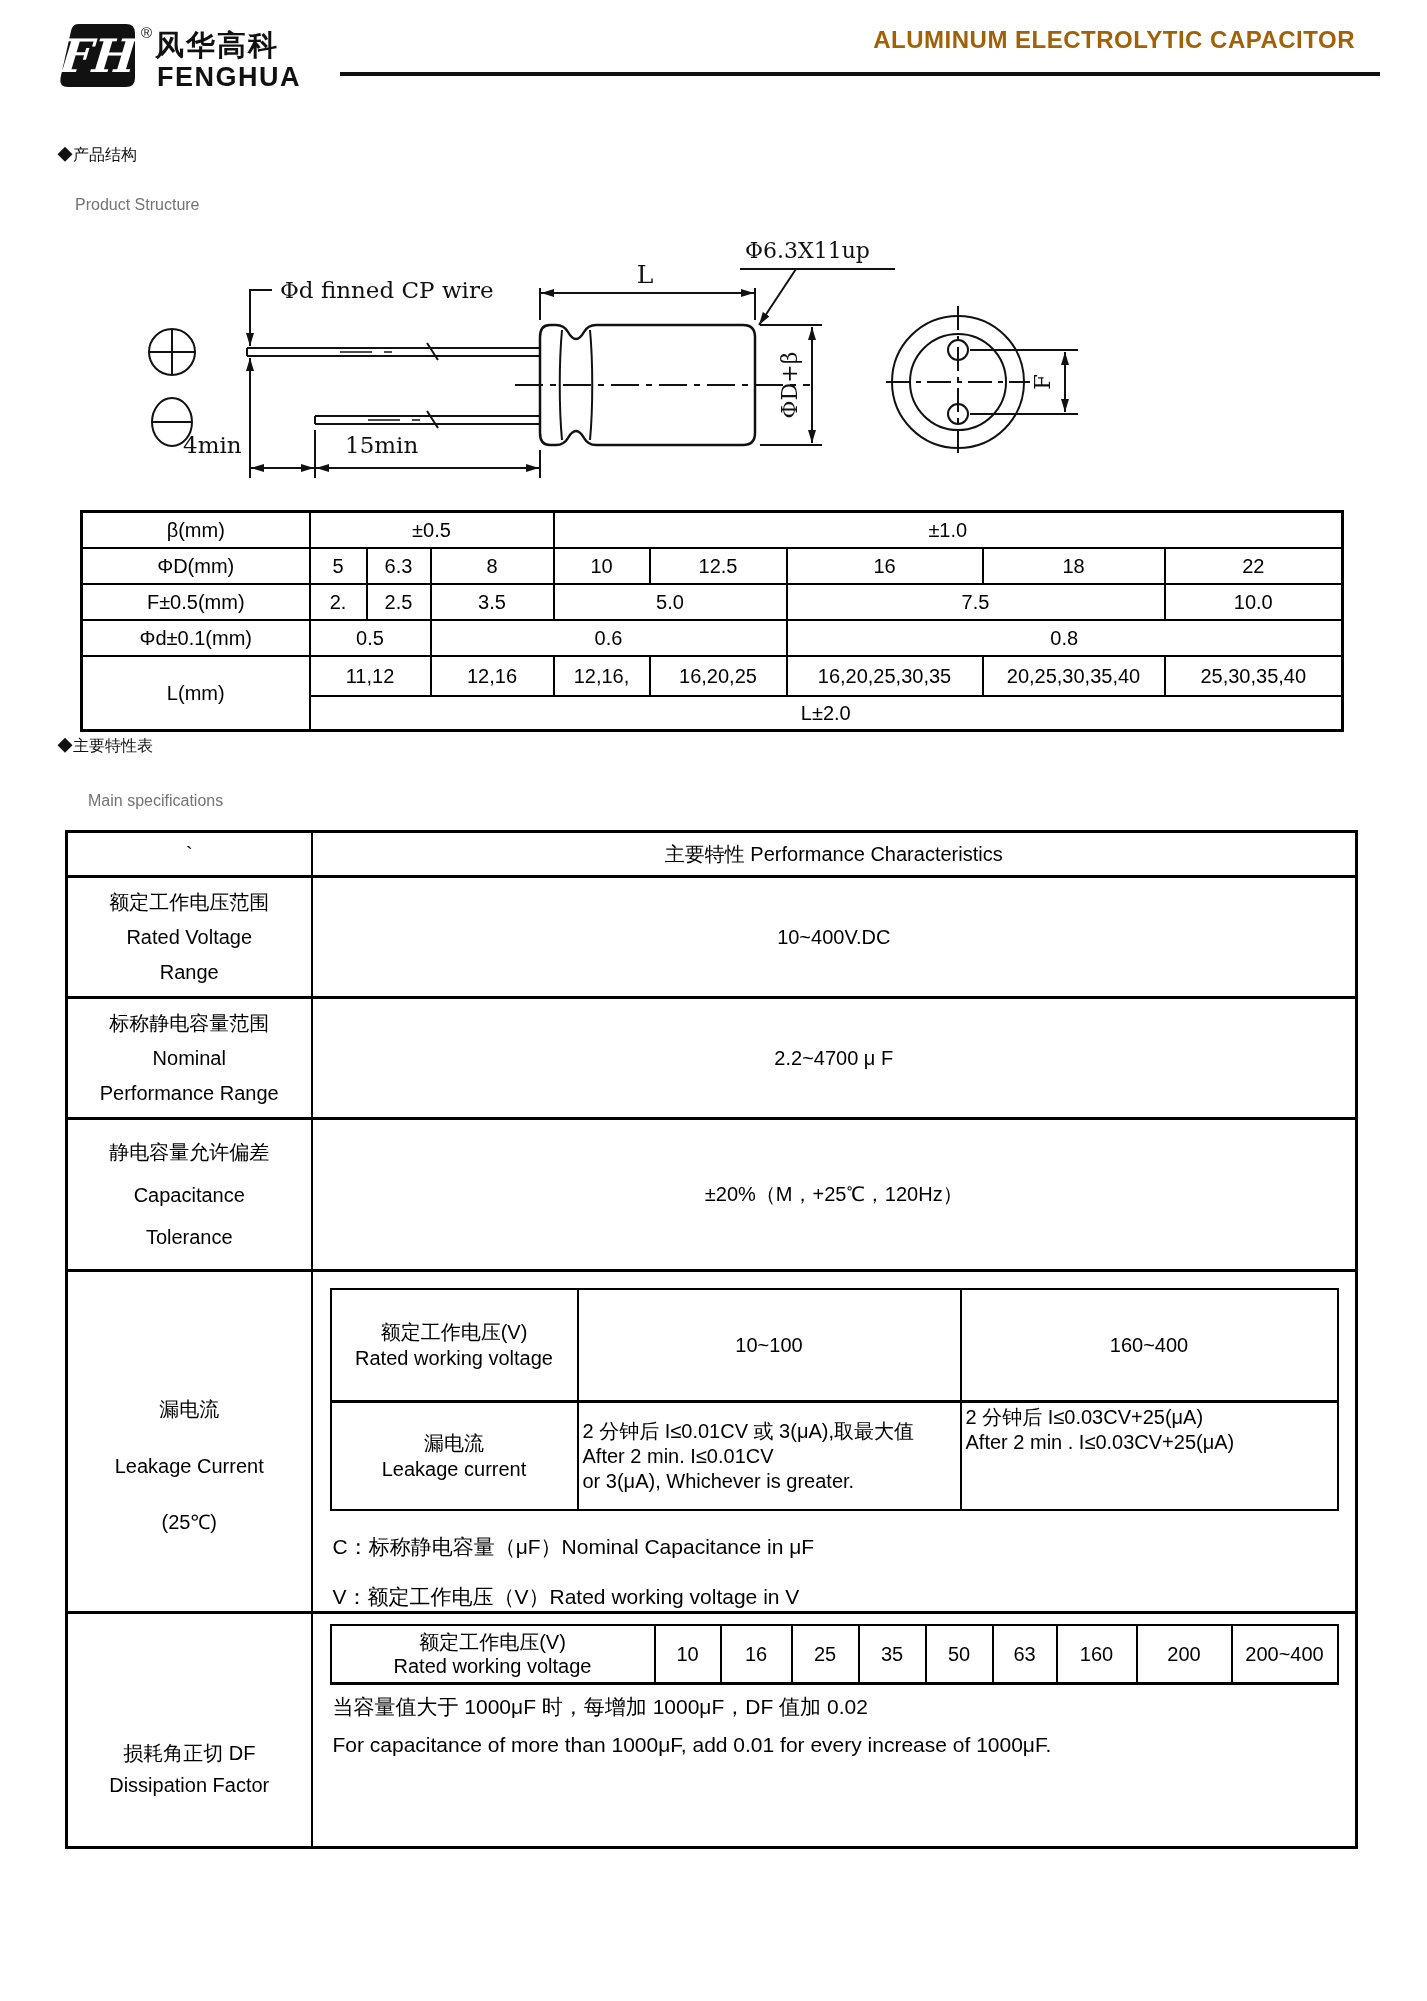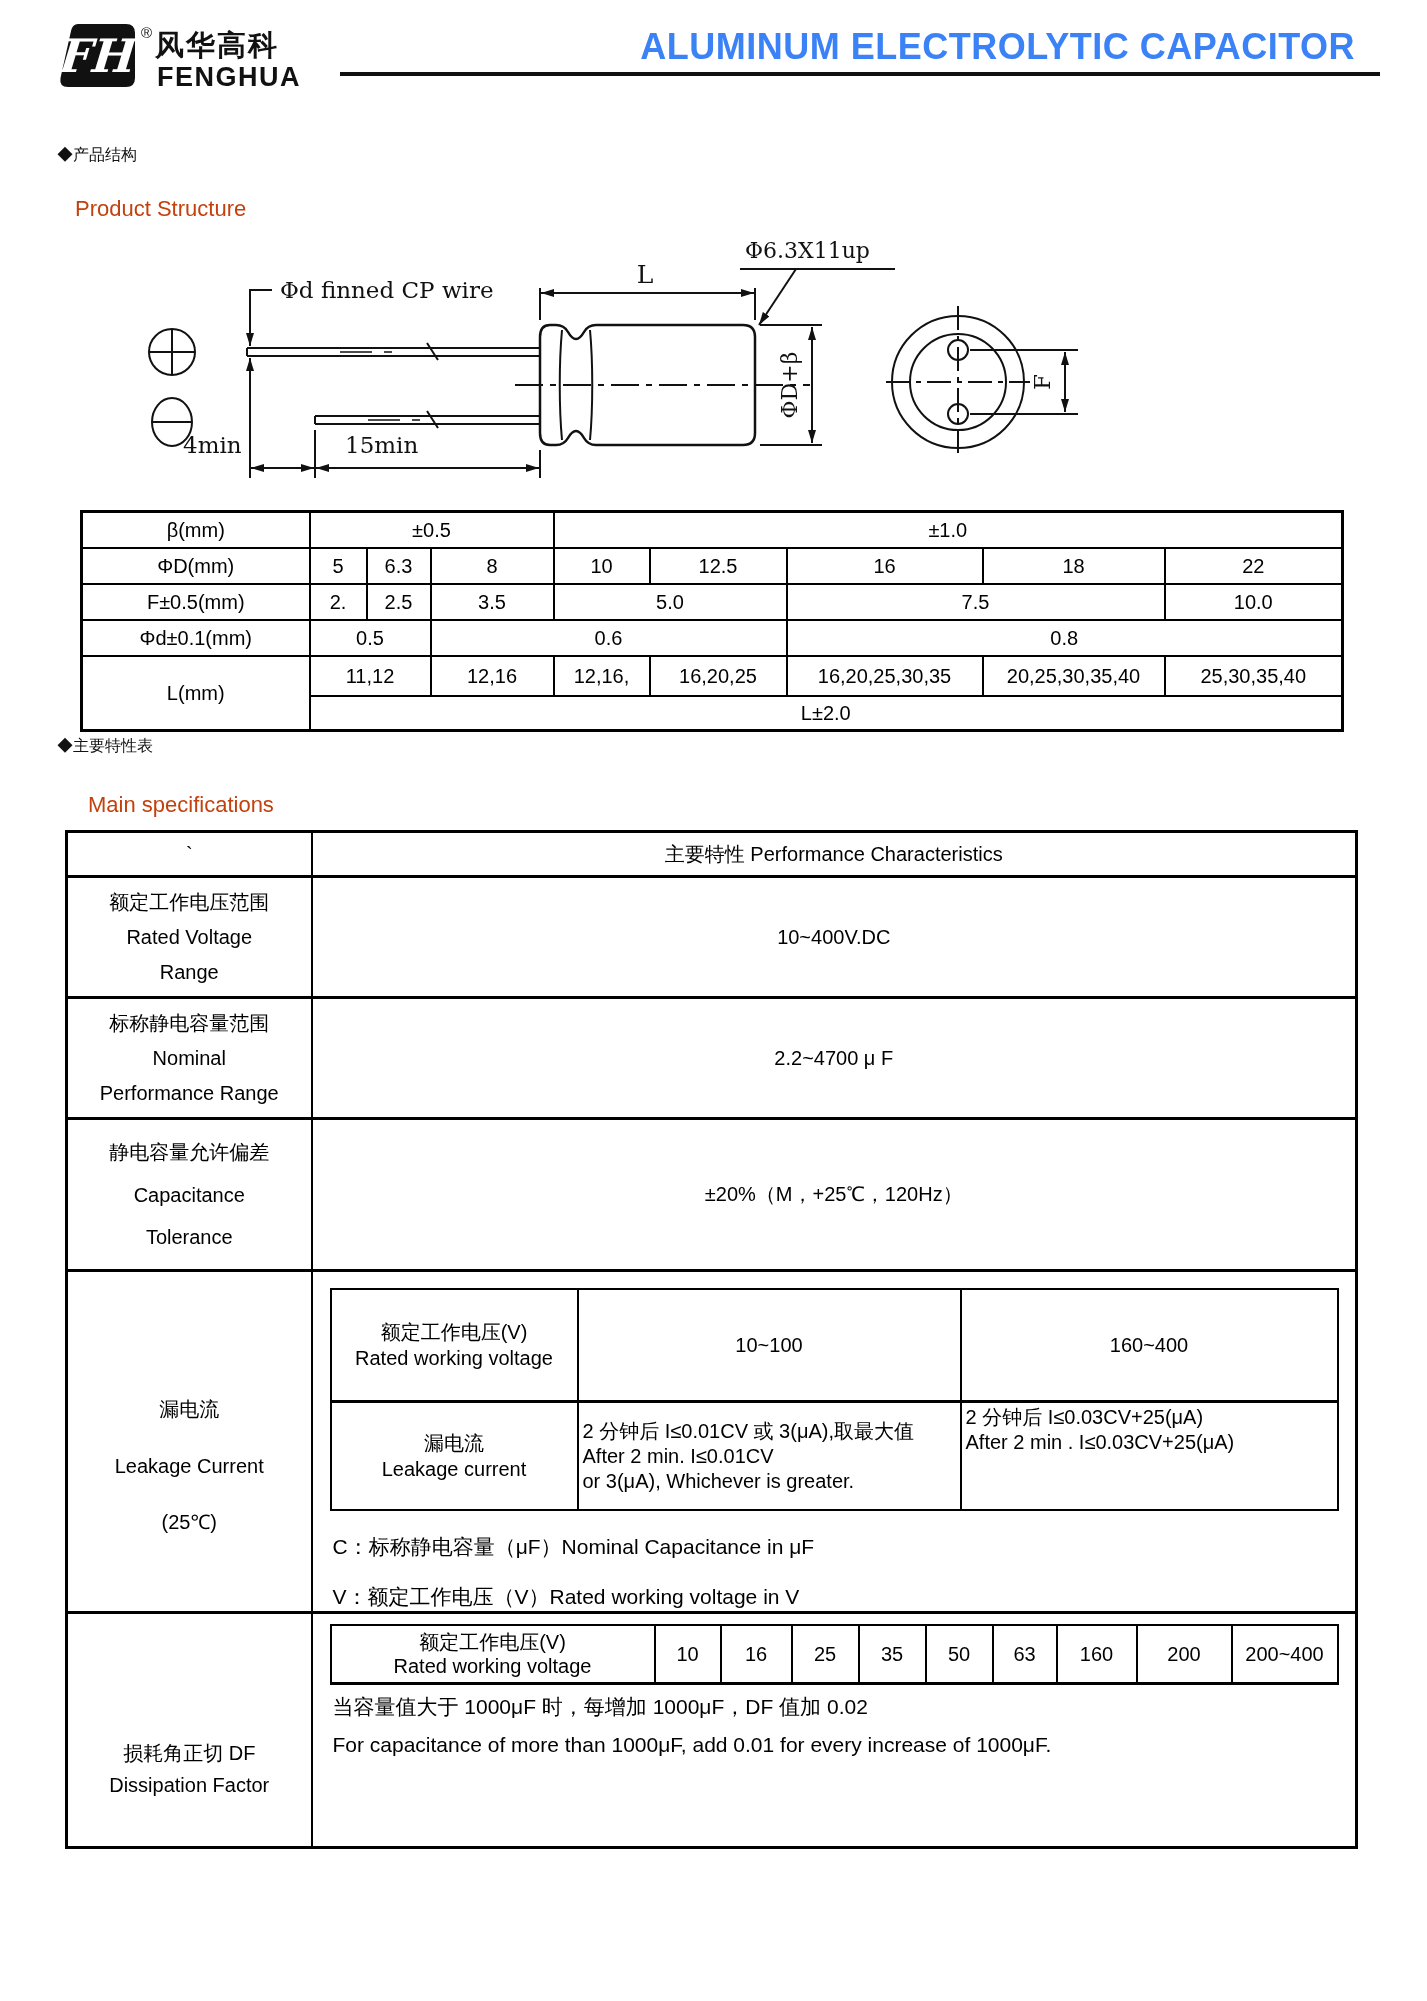--- a/index.html
+++ b/index.html
@@ -7,25 +7,25 @@
     position:relative;width:1427px;height:2001px;background:#ffffff;
     margin:0 auto;font-family:"Liberation Sans",sans-serif;color:#000;
     overflow:hidden;
   }
   
   .logo-mark{position:absolute;left:58px;top:22px;}
   .reg-mark{position:absolute;left:141px;top:24px;font-size:15px;color:#111;}
   .brand-cjk{position:absolute;left:155px;top:26px;font-size:29px;font-weight:bold;letter-spacing:2px;color:#111;}
   .brand-latin{position:absolute;left:157px;top:62px;font-size:27px;font-weight:bold;letter-spacing:1.5px;color:#111;}
   .doc-title{position:absolute;left:500px;top:26px;width:855px;text-align:right;
-    font-size:36px;font-weight:bold;letter-spacing:0.5px;color:#3b82f6;}
+    font-size:24px;font-weight:bold;letter-spacing:0.5px;color:#a16207;}
   .header-rule{position:absolute;left:340px;top:72px;width:1040px;height:4px;background:#111;}
   
   .sec-cjk{position:absolute;font-size:16px;color:#111;}
-  .sec-en{position:absolute;font-size:22px;color:#c2410c;}
+  .sec-en{position:absolute;font-size:16px;color:#737373;}
   #sec1-cjk{left:57px;top:145px;}
   #sec1-en{left:75px;top:196px;}
   #sec2-cjk{left:57px;top:736px;}
   #sec2-en{left:88px;top:792px;}
   
   .drawing{position:absolute;left:100px;top:185px;}
   .drawing text{font-family:"DejaVu Serif","Liberation Serif",serif;fill:#111;}
   
   table{border-collapse:collapse;table-layout:fixed;}
   td{border:2px solid #000;text-align:center;vertical-align:middle;

